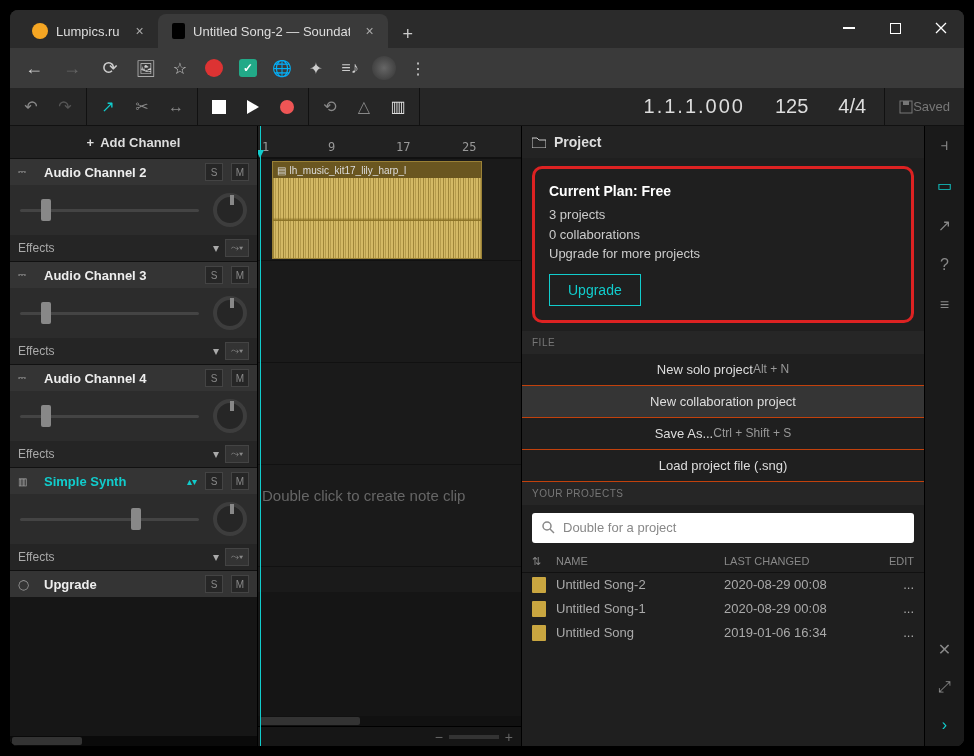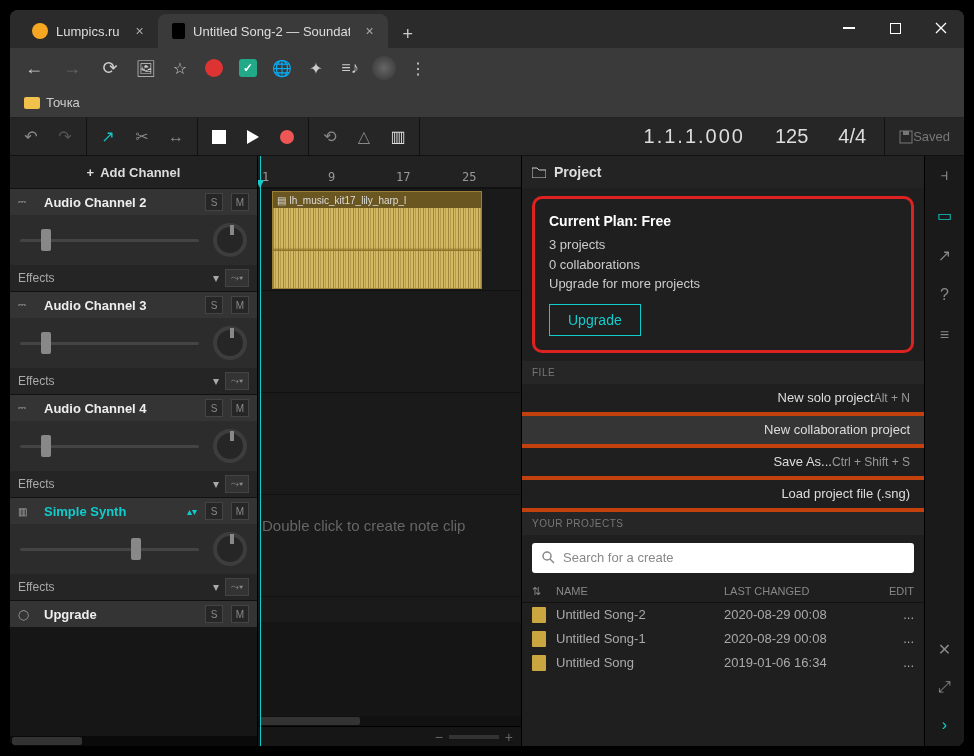--- a/index.html
+++ b/index.html
@@ -76,21 +76,21 @@
 .scroll-h .sthumb{width:100px;height:8px;background:#333;margin-left:2px;border-radius:2px}
 
 .right{flex:1;background:#1f1f1f;display:flex;overflow:hidden}
 .rcontent{flex:1;display:flex;flex-direction:column;overflow:hidden}
 .rhead{height:32px;display:flex;align-items:center;padding:0 10px;gap:8px;color:#ddd;font-size:14px;font-weight:bold;background:#232323}
 .plan{margin:8px 10px;padding:14px;border:3px solid #d22;border-radius:10px}
 .plan .ptitle{color:#fff;font-size:14px;font-weight:bold;margin-bottom:6px}
 .plan .pline{color:#ccc;font-size:13px;line-height:1.5}
 .upgrade{margin-top:10px;padding:7px 18px;border:1px solid #1cc;color:#1cc;background:transparent;font-size:14px;display:inline-block;cursor:pointer}
 .section{padding:6px 10px;color:#777;font-size:10px;letter-spacing:0.5px;background:#262626}
-.menuitem{height:32px;display:flex;align-items:center;justify-content:flex-end;padding:0 14px;color:#ddd;font-size:13px;border-bottom:4px solid #c2410c}
+.menuitem{height:32px;display:flex;align-items:center;justify-content:center;padding:0 14px;color:#ddd;font-size:13px;border-bottom:1px solid #c2410c}
 .menuitem.hover{background:#353535}
 .short{color:#999;font-size:12px}
 .search{margin:8px 10px;height:30px;background:#fff;border-radius:3px;display:flex;align-items:center;padding:0 10px;gap:8px;color:#888;font-size:13px}
 .projtable{flex:1;overflow:hidden;color:#aaa;font-family:monospace}
 .pthead{display:flex;padding:4px 10px;font-size:11px;color:#888;border-bottom:1px solid #111;font-family:Arial}
 .pth-icon{width:24px}
 .pth-name{flex:1}
 .pth-date{width:150px}
 .pth-edit{width:40px;text-align:right}
 .ptrow{display:flex;align-items:center;padding:4px 10px;font-size:13px}
@@ -150,24 +150,20 @@
       </div>
     <div class="extbtn" style="color:#4a9">🌐</div>
     <div class="extbtn">✦</div>
     <div class="extbtn">≡♪</div>
     <div class="extbtn">
         <div class="avatar"></div>
       </div>
     <div class="extbtn">⋮</div>
   </div>
 
-  <div class="bookbar">
-    <div class="folder"></div>
-    <span>Точка</span>
-  </div>
 
   <div class="app">
     <div class="toolbar">
       <div class="tgroup">
         <div class="tbtn">↶</div>
         <div class="tbtn dim" style="color:#555">↷</div>
       </div>
       <div class="tgroup">
         <div class="tbtn teal">↗</div>
         <div class="tbtn">✂</div>
@@ -378,21 +374,21 @@
             </div>
           <div class="menuitem">
               <span>Load project file (.sng)</span>
             </div>
           <div class="section">YOUR PROJECTS</div>
           <div class="search">
             <svg width="13" height="13">
                 <circle cx="5" cy="5" r="4" fill="none" stroke="#888" stroke-width="1.5"></circle>
                 <path d="M8 8l4 4" stroke="#888" stroke-width="1.5"></path>
               </svg>
-            <span>Search for a create</span>
+            <span>Double for a project</span>
           </div>
           <div class="projtable">
             <div class="pthead">
               <div class="pth-icon">⇅</div>
               <div class="pth-name">NAME</div>
               <div class="pth-date">LAST CHANGED</div>
               <div class="pth-edit">EDIT</div>
             </div>
             <div class="ptrow">
                 <div class="fi"></div>

